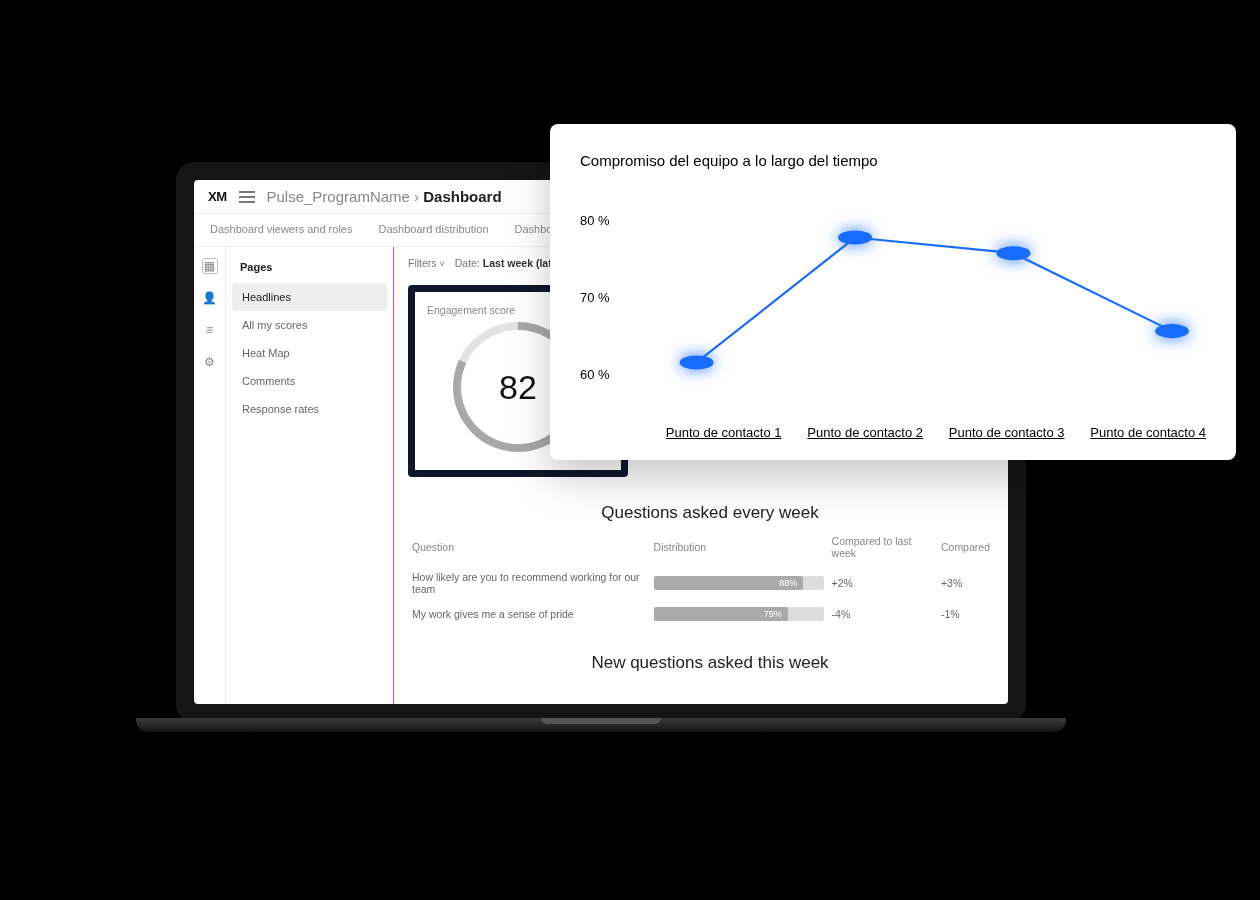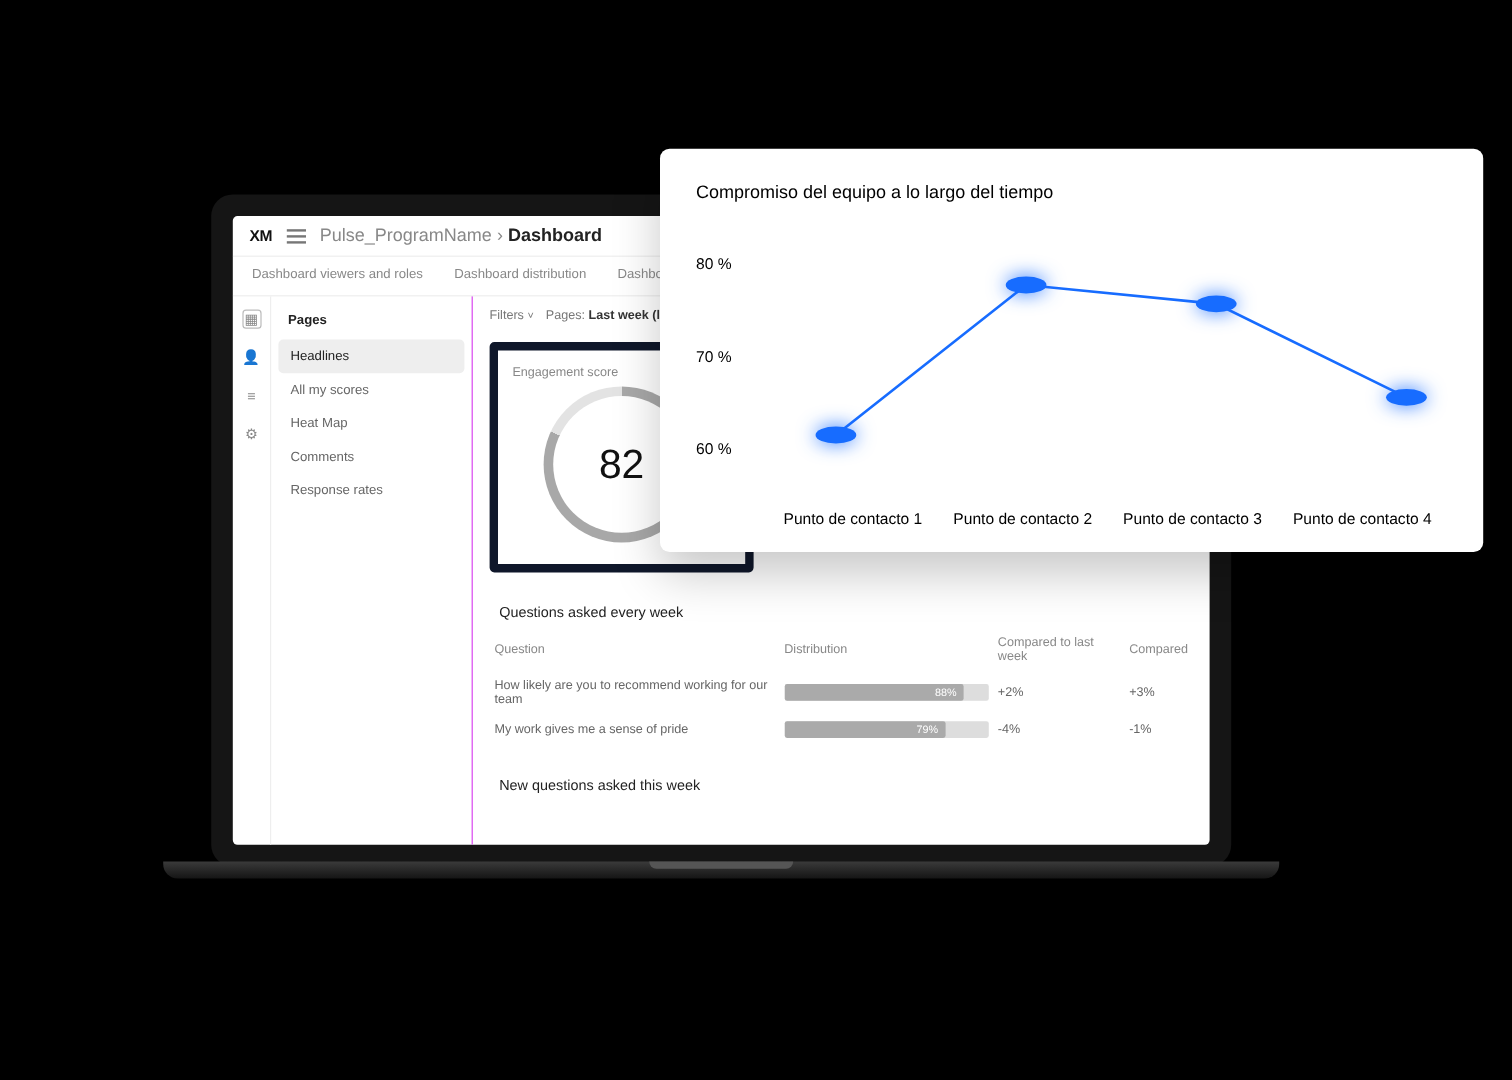--- a/index.html
+++ b/index.html
@@ -108,21 +108,21 @@
     width: 130px; height: 130px; border-radius: 50%;
     background: conic-gradient(#a8a8a8 0deg 295deg, #e3e3e3 295deg 360deg);
     display: flex; align-items: center; justify-content: center;
     position: relative;
   }
   .gauge::before {
     content: ""; position: absolute; inset: 8px; background: #fff; border-radius: 50%;
   }
   .gauge span { position: relative; font-size: 34px; color: #111; font-weight: 400; }
 
-  .sect-title { font-size: 12px; color: #222; font-weight: 400; margin: 10px 0 6px 8px; }
+  .sect-title { font-size: 17px; color: #222; font-weight: 400; margin: 10px 0 6px 18px; text-align: center; }
 
   table.q { width: 100%; font-size: 10.5px; color: #666; border-collapse: collapse; }
   table.q th { text-align: left; font-weight: 400; color: #888; padding: 6px 4px; }
   table.q td { padding: 6px 4px; vertical-align: middle; }
   .bar {
     height: 14px; background: #ddd; position: relative; width: 170px; border-radius: 2px;
   }
   .bar .fill { position: absolute; left: 0; top: 0; bottom: 0; background: #aaa; border-radius: 2px; display: flex; align-items: center; justify-content: flex-end; padding-right: 6px; color: #fff; font-size: 9px; }
 
   
@@ -136,21 +136,21 @@
     padding: 28px 30px 20px 30px;
     display: flex; flex-direction: column;
   }
   .popout h3 { font-size: 15px; color: #000; font-weight: 500; margin-bottom: 8px; }
   .chart-area { flex: 1; position: relative; }
   .ylab { position: absolute; left: 0; font-size: 13px; color: #000; transform: translateY(-50%); }
   .plot { position: absolute; left: 60px; right: 0; top: 6px; bottom: 0; }
   svg.line { width: 100%; height: 100%; overflow: visible; }
   .dot-glow { filter: drop-shadow(0 0 8px rgba(23,108,255,0.9)); }
   .xlabels { display: flex; justify-content: space-between; padding-left: 60px; font-size: 13px; color: #000; margin-top: 8px; }
-  .xlabels span { flex: 1; text-align: center; }
+  .xlabels span { flex: 1; text-align: right; text-decoration: underline; }
 </style>
 </head>
 <body>
 
 <div class="laptop">
   <div class="screen">
 
     <div class="hdr">
       <span class="logo">XM</span>
       <span class="menu-icon">
@@ -191,21 +191,21 @@
       </div>
 
       <div class="content">
 
         <div class="filters">
           <span>
             <span>Filters</span>
             <span class="chev">˅</span>
           </span>
           <span>
-            <span>Pages:</span>
+            <span>Date:</span>
             <b>Last week (latest)</b>
           </span>
         </div>
 
         <div class="card" style="width:220px">
           <div class="lbl">Engagement score</div>
           <div class="gauge-wrap">
             <div class="gauge">
               <span>82</span>
             </div>

